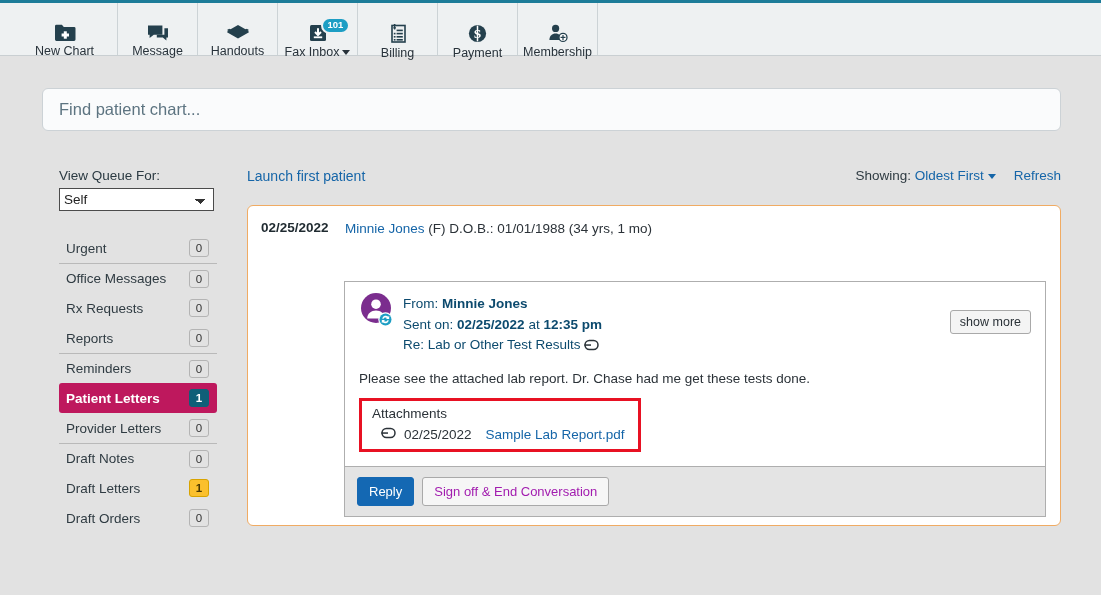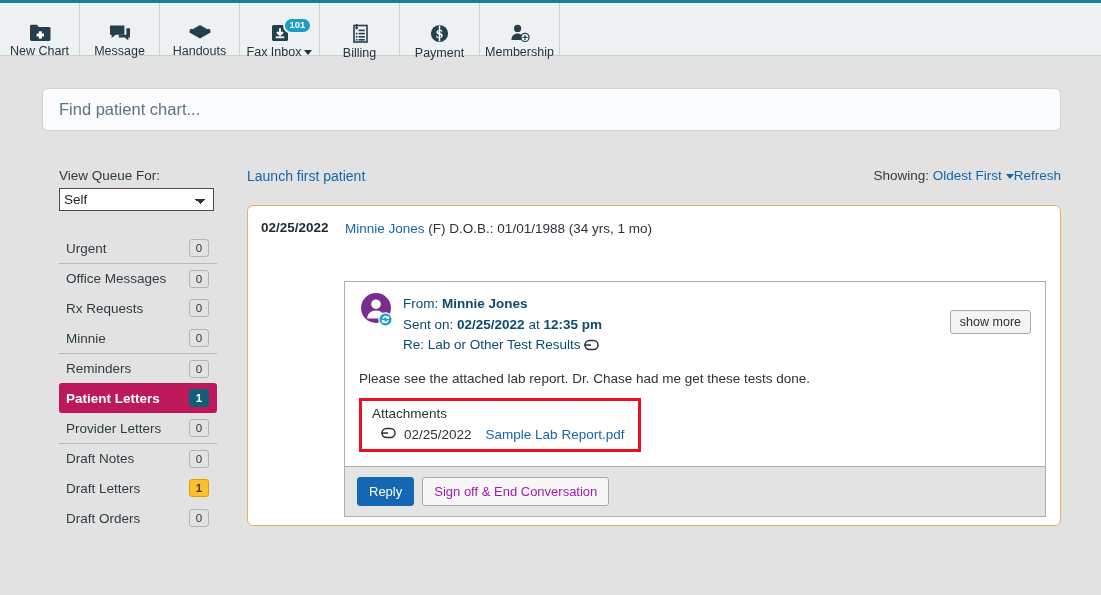--- a/index.html
+++ b/index.html
@@ -24,21 +24,21 @@
   .tb-item {
     width: 80px;
     display: flex; flex-direction: column;
     align-items: center; justify-content: flex-start;
     padding-top: 20px;
     position: relative;
     border-right: 1px solid #ccd3d6;
     cursor: pointer;
     color: #2c3e46;
   }
-  .tb-item:first-child { width: 80px; }
+  .tb-item:first-child { width: 106px; margin-left: 12px; }
   .tb-icon {
     height: 26px; display:flex; align-items:center; justify-content:center;
     position: relative;
   }
   .tb-label {
     font-size: 12.5px;
     color: #28323a;
     margin-top: 2px;
     white-space: nowrap;
   }
@@ -157,21 +157,21 @@
   #main {
     position: absolute; top: 168px; left: 247px;
     width: 814px;
   }
   #main-head {
     height: 26px;
     display: flex; align-items: flex-start; justify-content: space-between;
     font-size: 14px;
   }
   .link { color: #1565a8; text-decoration: none; cursor: pointer; }
-  #head-right { display: flex; align-items: center; font-size: 13.5px; color: #2f3b42;}
+  #head-right { display: flex; align-items: center; gap: 18px; font-size: 13.5px; color: #2f3b42;}
   .mini-caret {
     display:inline-block; width:0;height:0;
     border-left:4px solid transparent;
     border-right:4px solid transparent;
     border-top:5px solid #1565a8;
     margin-left:4px; vertical-align: middle;
   }
 
   
   #patient-card {
@@ -372,21 +372,21 @@
     </div>
     <div class="nav-row sep">
       <span class="nav-label">Office Messages</span>
       <span class="nav-count">0</span>
     </div>
     <div class="nav-row">
       <span class="nav-label">Rx Requests</span>
       <span class="nav-count">0</span>
     </div>
     <div class="nav-row">
-      <span class="nav-label">Minnie</span>
+      <span class="nav-label">Reports</span>
       <span class="nav-count">0</span>
     </div>
     <div class="nav-row sep">
       <span class="nav-label">Reminders</span>
       <span class="nav-count">0</span>
     </div>
     <div class="nav-row active">
       <span class="nav-label">Patient Letters</span>
       <span class="nav-count">1</span>
     </div>

